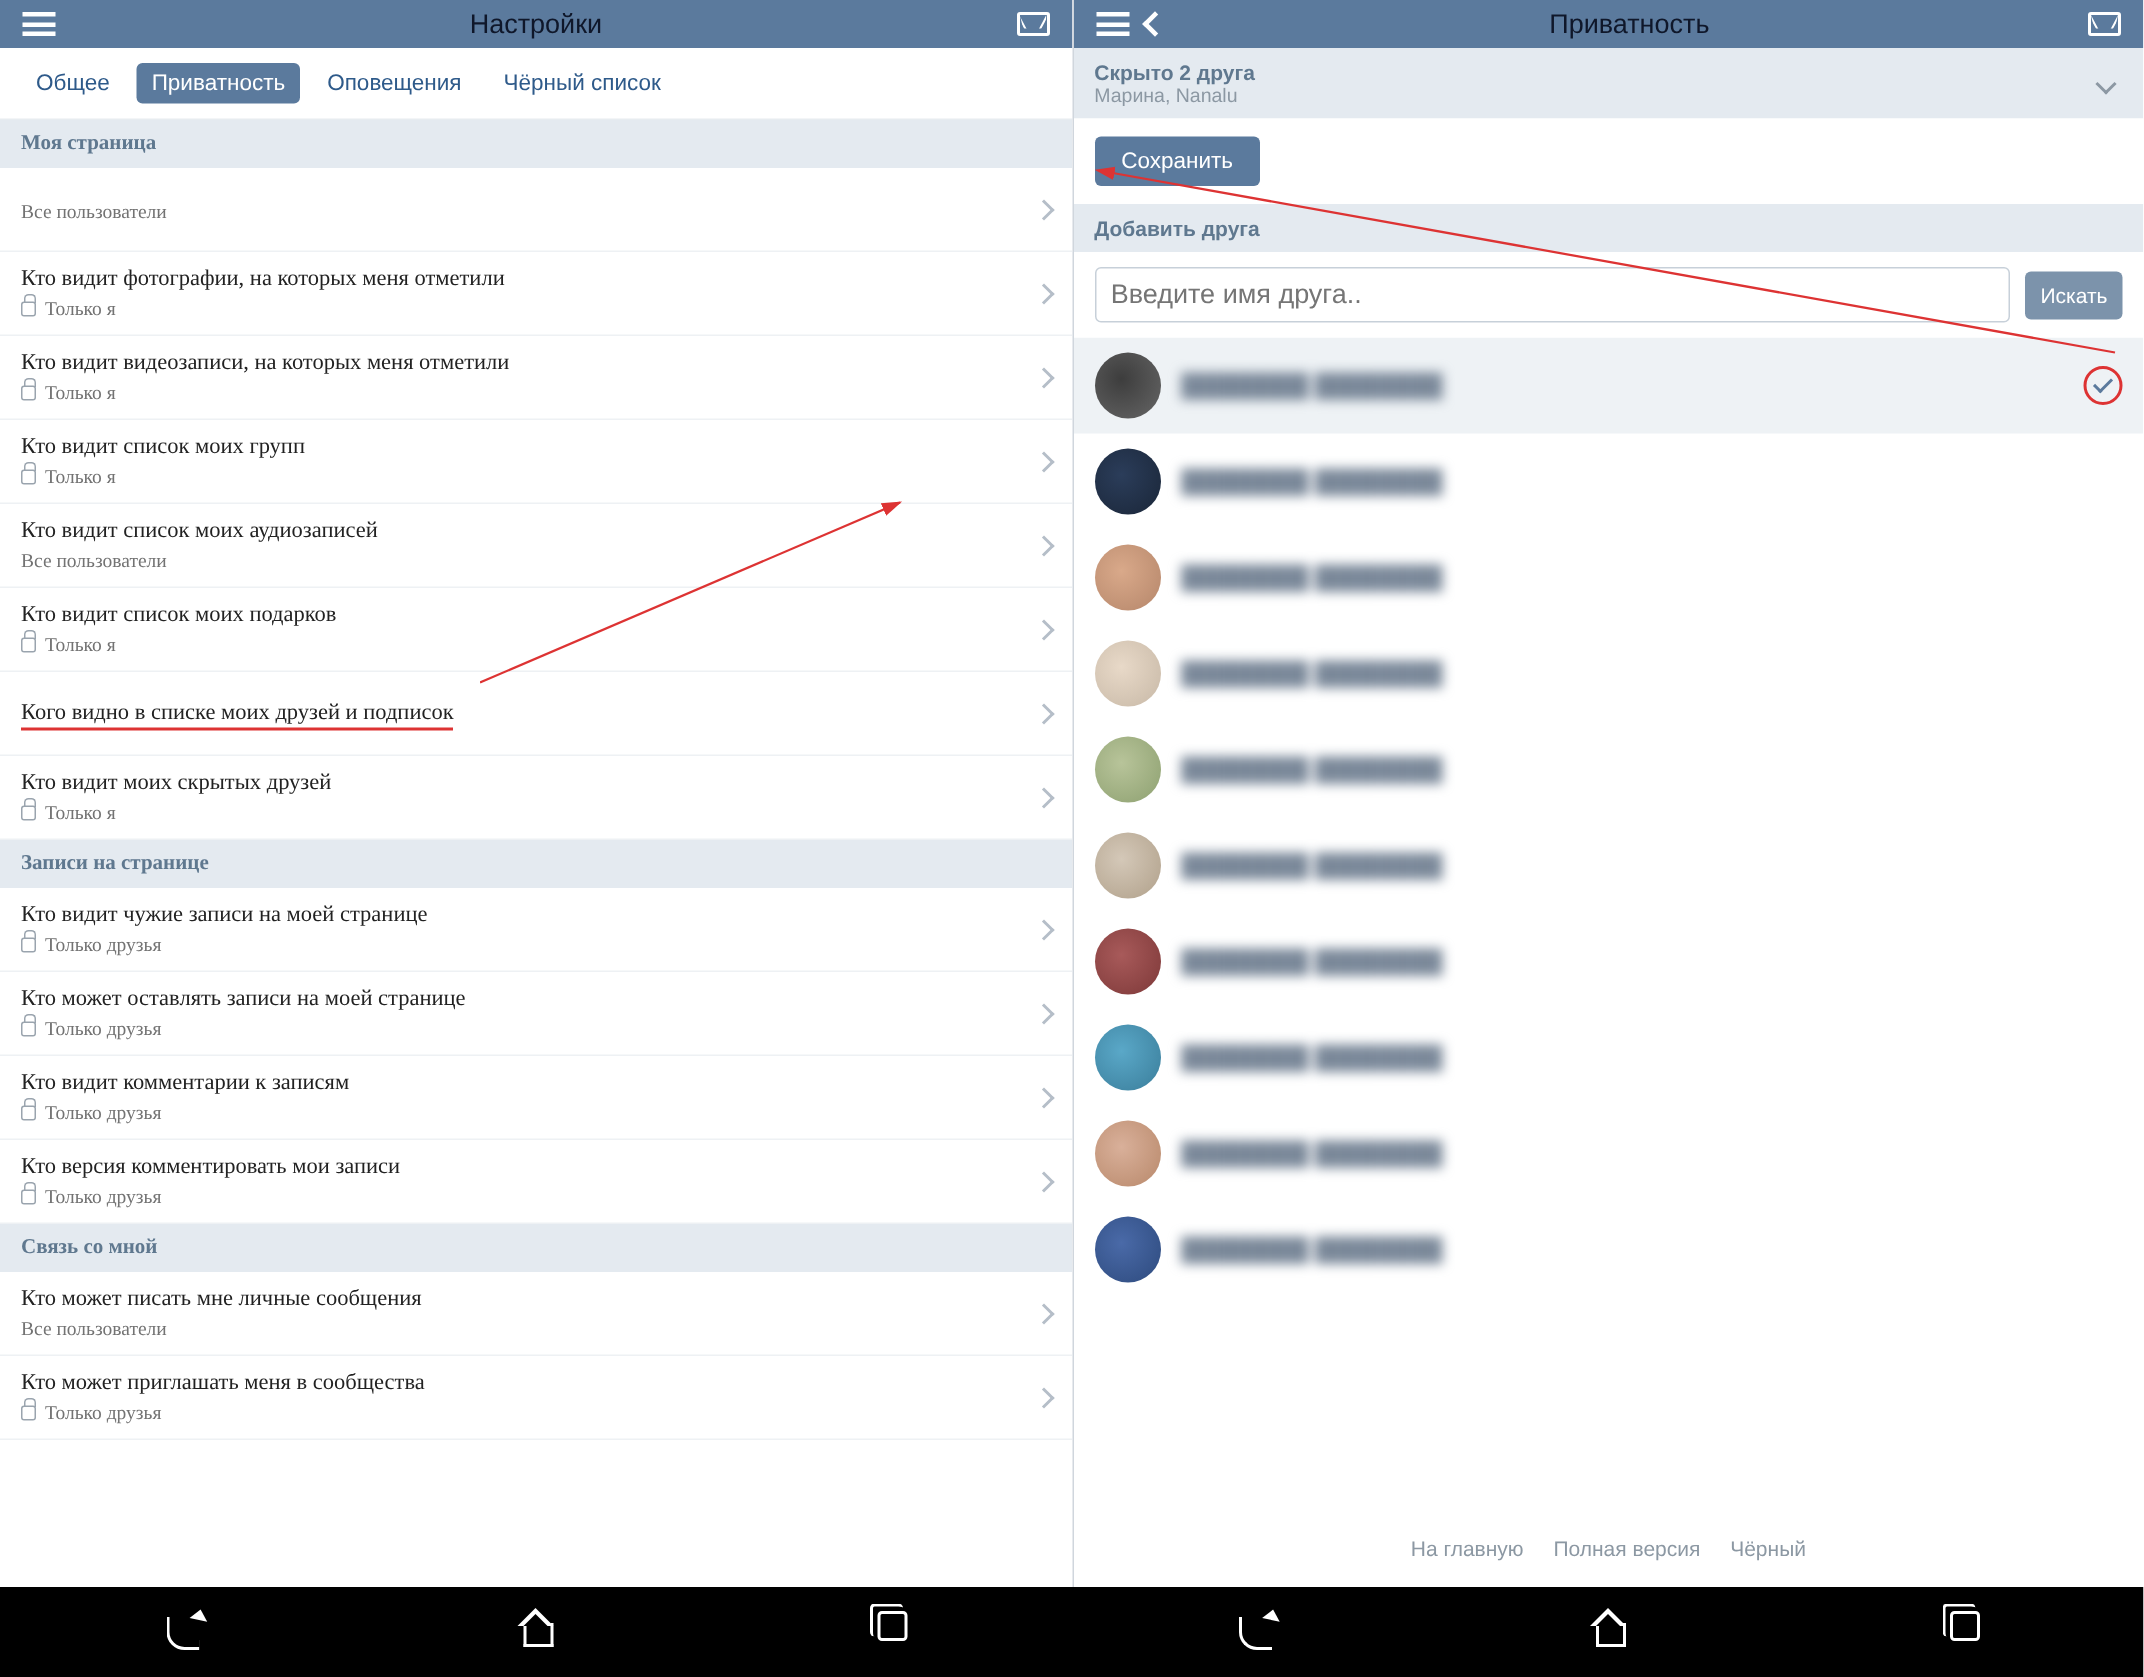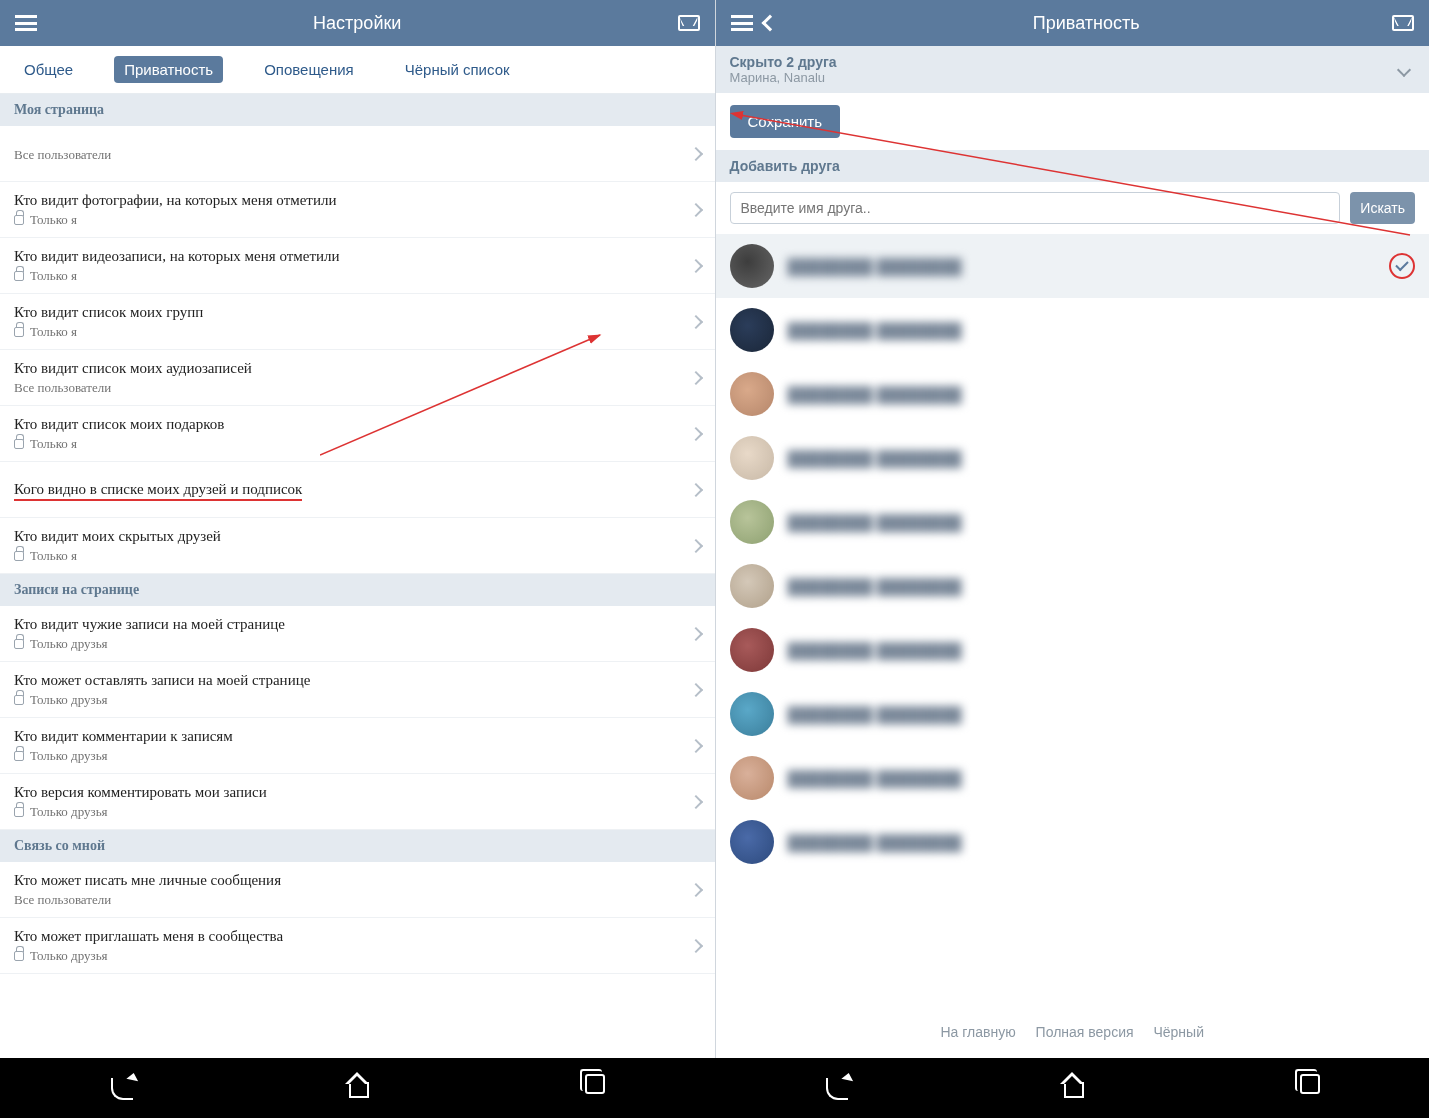--- a/index.html
+++ b/index.html
@@ -2,33 +2,33 @@
 <html><head>
 <meta charset="utf-8">
 <style>
 * { box-sizing: border-box; margin: 0; padding: 0; }
 body { font-family: -apple-system, BlinkMacSystemFont, "Segoe UI", Arial, sans-serif; background: #fff; width: 1429px; height: 1118px; position: relative; overflow: hidden; }
 
 .container { display: flex; width: 100%; height: 1058px; }
 .pane { width: 50%; height: 100%; overflow: hidden; display: flex; flex-direction: column; }
 .pane-right { border-left: 1px solid #d0d6dd; }
 
-.header { background: #5b7a9d; height: 46px; display: flex; align-items: center; padding: 0 12px; color: #ffffff; }
+.header { background: #5b7a9d; height: 32px; display: flex; align-items: center; padding: 0 12px; color: #0f172a; }
 .header-title { flex: 1; text-align: center; font-size: 18px; font-weight: 500; }
 .icon-btn { width: 28px; height: 28px; display: flex; align-items: center; justify-content: center; cursor: pointer; }
 .hamburger { width: 22px; height: 16px; position: relative; }
 .hamburger span, .hamburger::before, .hamburger::after { content: ""; display: block; width: 100%; height: 3px; background: #fff; position: absolute; left: 0; }
 .hamburger::before { top: 0; }
 .hamburger span { top: 6.5px; }
 .hamburger::after { bottom: 0; }
 .mail-icon { width: 22px; height: 16px; border: 2px solid #fff; position: relative; border-radius: 2px; }
 .mail-icon::after { content: ""; position: absolute; top: 0; left: 0; right: 0; height: 8px; border-left: 2px solid transparent; border-right: 2px solid transparent; border-top: 9px solid #fff; clip-path: polygon(0 0, 50% 100%, 100% 0, 100% 18%, 50% 115%, 0 18%); }
 .back-arrow { width: 12px; height: 12px; border-left: 3px solid #fff; border-bottom: 3px solid #fff; transform: rotate(45deg); }
 
-.tabs { display: flex; gap: 31px; padding: 10px 14px; border-bottom: 1px solid #e7ecf0; align-items: center; }
+.tabs { display: flex; gap: 8px; padding: 10px 14px; border-bottom: 1px solid #e7ecf0; align-items: center; }
 .tab { font-size: 15px; color: #2e5a8a; padding: 5px 10px; border-radius: 4px; cursor: pointer; }
 .tab.active { background: #5b7a9d; color: #fff; }
 
 .section-header { background: #e4eaf0; padding: 8px 14px; font-size: 14px; font-weight: 600; color: #5f788f; }
 .list { flex: 1; overflow-y: auto; font-family: Liberation Serif, serif; }
 .row { display: flex; align-items: center; padding: 8px 14px; border-bottom: 1px solid #eef1f4; cursor: pointer; min-height: 56px; }
 .row-body { flex: 1; }
 .row-title { font-size: 15px; color: #222; line-height: 1.3; }
 .row-sub { font-size: 13px; color: #737373; margin-top: 2px; display: flex; align-items: center; gap: 4px; }
 .lock-icon { width: 10px; height: 10px; border: 1.5px solid #9aa4ae; border-radius: 2px; position: relative; display: inline-block; margin-right: 2px; }
@@ -39,21 +39,21 @@
 .hidden-friends-bar { background: #e4eaf0; padding: 8px 14px; display: flex; align-items: center; justify-content: space-between; }
 .hidden-friends-text .hft-title { font-size: 14px; font-weight: 600; color: #5f788f; }
 .hidden-friends-text .hft-sub { font-size: 13px; color: #8c98a3; }
 .chev-down { width: 10px; height: 10px; border-right: 2px solid #8c98a3; border-bottom: 2px solid #8c98a3; transform: rotate(45deg); margin-right: 6px; }
 
 .save-bar { padding: 12px 14px; background: #fff; }
 .save-btn { background: #5b7a9d; color: #fff; border: none; border-radius: 4px; padding: 8px 18px; font-size: 15px; cursor: pointer; }
 
 .add-header { background: #e4eaf0; padding: 8px 14px; font-size: 14px; font-weight: 600; color: #5f788f; }
 .search-row { display: flex; gap: 10px; padding: 10px 14px; align-items: center; }
-.search-input { flex: 1; border: 1px solid #c7d0d9; border-radius: 4px; padding: 7px 10px; font-size: 14px; }
+.search-input { flex: 1; border: 1px solid #c7d0d9; border-radius: 4px; padding: 7px 10px; font-size: 18px; }
 .search-btn { background: #7c93ab; color: #fff; border: none; border-radius: 4px; padding: 8px 10px; font-size: 14px; cursor: pointer; }
 
 .friends-list { flex: 1; overflow-y: auto; }
 .friend-row { display: flex; align-items: center; padding: 10px 14px; gap: 14px; cursor: pointer; }
 .friend-row.selected { background: #eef2f5; }
 .avatar { width: 44px; height: 44px; border-radius: 50%; background: #c5ccd3; filter: blur(0.5px); }
 .av1 { background: radial-gradient(circle at 40% 40%, #3d3d3d, #666); }
 .av2 { background: radial-gradient(circle at 40% 40%, #2b3d5a, #1a2638); }
 .av3 { background: radial-gradient(circle at 40% 40%, #d9a98a, #b5866a); }
 .av4 { background: radial-gradient(circle at 40% 40%, #e8d9c8, #c7b8a6); }

